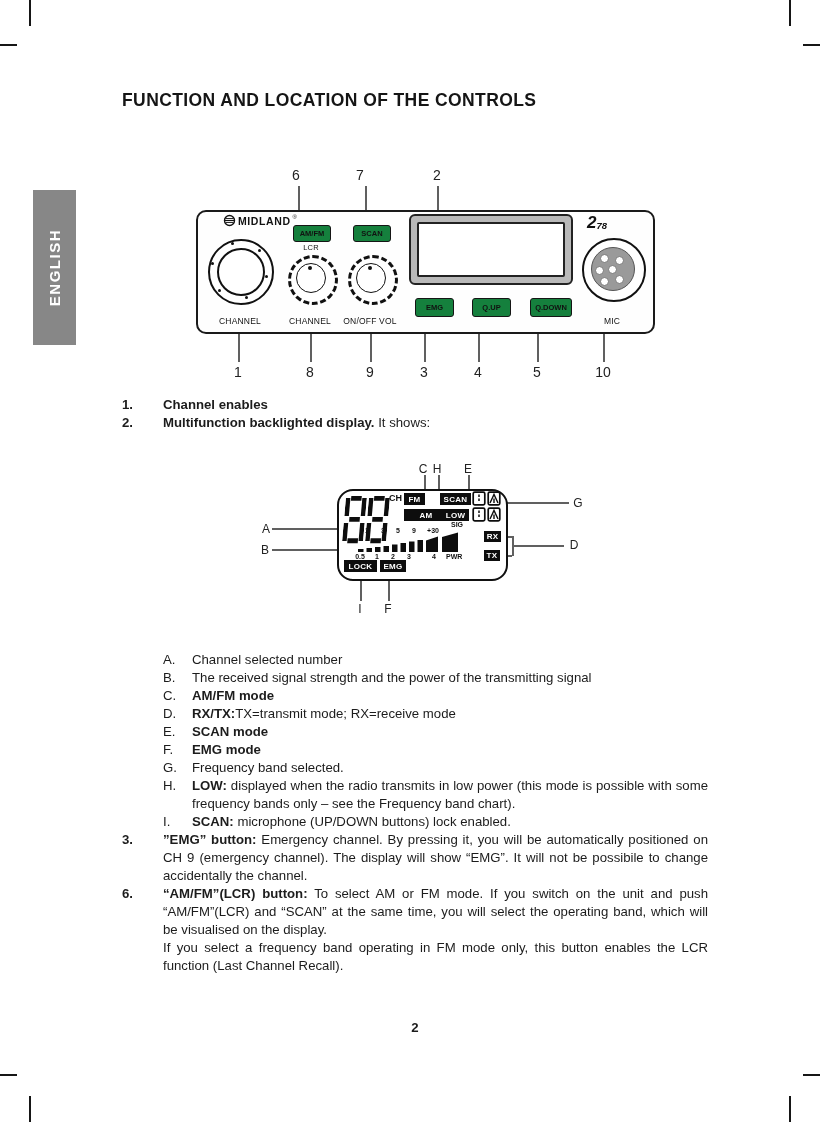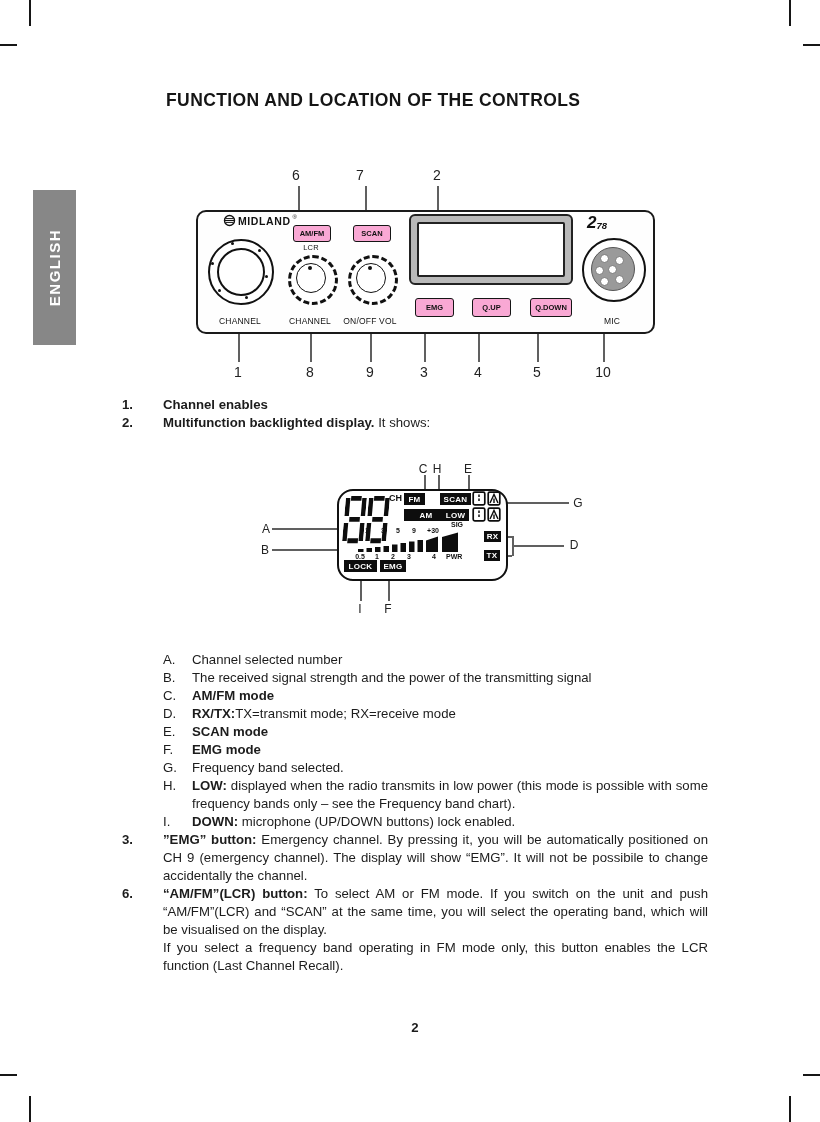--- a/index.html
+++ b/index.html
@@ -7,31 +7,31 @@
         font-family:"Liberation Sans",sans-serif;color:#1c1c1c;}
   
   .crop-v{position:absolute;width:2px;background:#161616;}
   .crop-h{position:absolute;height:2px;background:#161616;}
   
   .lang-tab{position:absolute;left:33px;top:190px;width:43px;height:155px;background:#878787;
             display:flex;align-items:center;justify-content:center;}
   .lang-tab span{writing-mode:vertical-rl;transform:rotate(180deg);color:#fff;font-weight:bold;
                  font-size:15px;letter-spacing:1.5px;}
   
-  .title{position:absolute;left:122px;top:90px;font-size:17.5px;font-weight:bold;letter-spacing:.4px;color:#151515;margin-left:44px;}
+  .title{position:absolute;left:122px;top:90px;font-size:17.5px;font-weight:bold;letter-spacing:.4px;color:#151515;}
   
   .radio-diagram{position:absolute;left:195px;top:165px;width:465px;height:225px;}
   .disp-diagram{position:absolute;left:250px;top:450px;width:350px;height:170px;}
   .callout-num{position:absolute;font-size:14px;color:#222;text-align:center;width:12px;}
   .callout-letter{position:absolute;font-size:12px;color:#222;width:12px;text-align:center;}
   .cl-v{position:absolute;width:1.5px;background:#606060;}
   .cl-h{position:absolute;height:1.5px;background:#606060;}
   .panel{position:absolute;left:1px;top:45px;width:455px;height:120px;border:2.5px solid #1a1a1a;
          border-radius:10px;background:#fefefe;}
-  .btn{position:absolute;border:1.8px solid #151515;border-radius:3px;background:#f9a8d4;
+  .btn{position:absolute;border:1.8px solid #151515;border-radius:3px;background:#15803d;
        display:flex;align-items:center;justify-content:center;font-size:7.5px;font-weight:bold;color:#111;}
   .panel-label{position:absolute;font-size:8.5px;color:#111;text-align:center;letter-spacing:.2px;}
   .knob-ring{position:absolute;border-radius:50%;border:2.2px solid #111;background:#fff;}
   .knob-knurl{position:absolute;border-radius:50%;border:3.5px dashed #111;background:#fff;}
   .knob-inner{position:absolute;border-radius:50%;border:1.8px solid #111;background:#fff;}
   .knob-dot{position:absolute;border-radius:50%;background:#111;}
   .disp-window{position:absolute;left:214px;top:49px;width:160px;height:67px;border:2px solid #222;
                border-radius:6px;background:#b9b9b9;}
   .disp-window .inner{position:absolute;left:6px;top:6px;right:6px;bottom:6px;background:#fff;
                       border:2px solid #222;border-radius:2px;}
@@ -324,21 +324,21 @@
       <div class="row">
           <span class="lt">G.</span>
           <span class="bd"><b></b><span>Frequency band selected.</span></span>
         </div>
       <div class="row">
           <span class="lt">H.</span>
           <span class="bd"><b>LOW:</b><span> displayed when the radio transmits in low power (this mode is possible with some frequency bands only – see the Frequency band chart).</span></span>
         </div>
       <div class="row">
           <span class="lt">I.</span>
-          <span class="bd"><b>DOWN:</b><span> microphone (UP/DOWN buttons) lock enabled.</span></span>
+          <span class="bd"><b>SCAN:</b><span> microphone (UP/DOWN buttons) lock enabled.</span></span>
         </div>
     </div>
     <div class="row">
       <span class="n">3.</span>
       <span class="bd"><b>”EMG” button:</b><span> Emergency channel. By pressing it, you will be automatically positioned on CH 9 (emergency channel). The display will show “EMG”. It will not be possibile to change accidentally the channel.</span></span>
     </div>
     <div class="row">
       <span class="n">6.</span>
       <span class="bd"><b>“AM/FM”(LCR) button:</b><span> To select AM or FM mode. If you switch on the unit and push “AM/FM”(LCR) and “SCAN” at the same time, you will select the operating band, which will be visualised on the display.</span><div>If you select a frequency band operating in FM mode only, this button enables the LCR function (Last Channel Recall).</div></span>
     </div>

